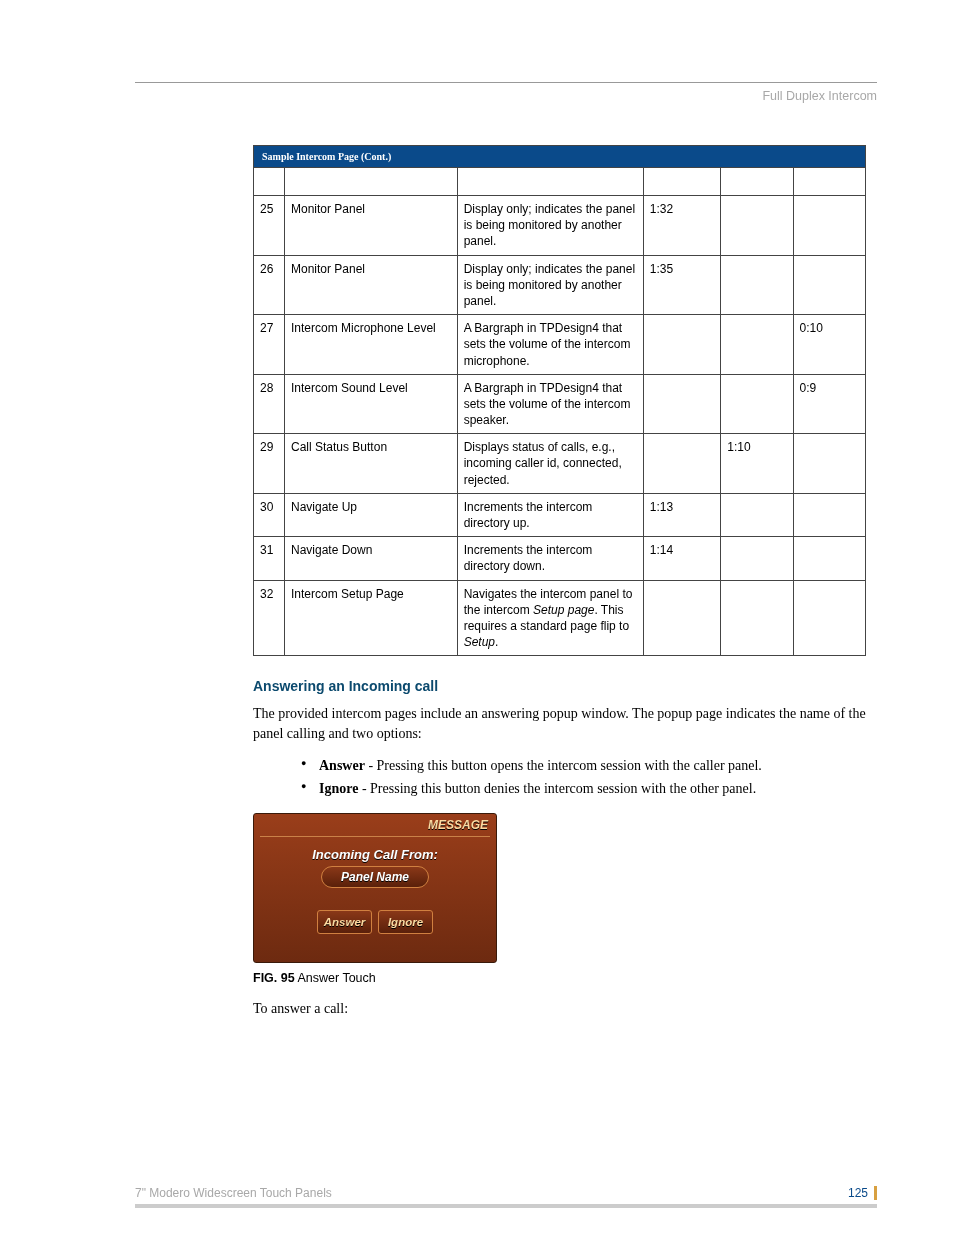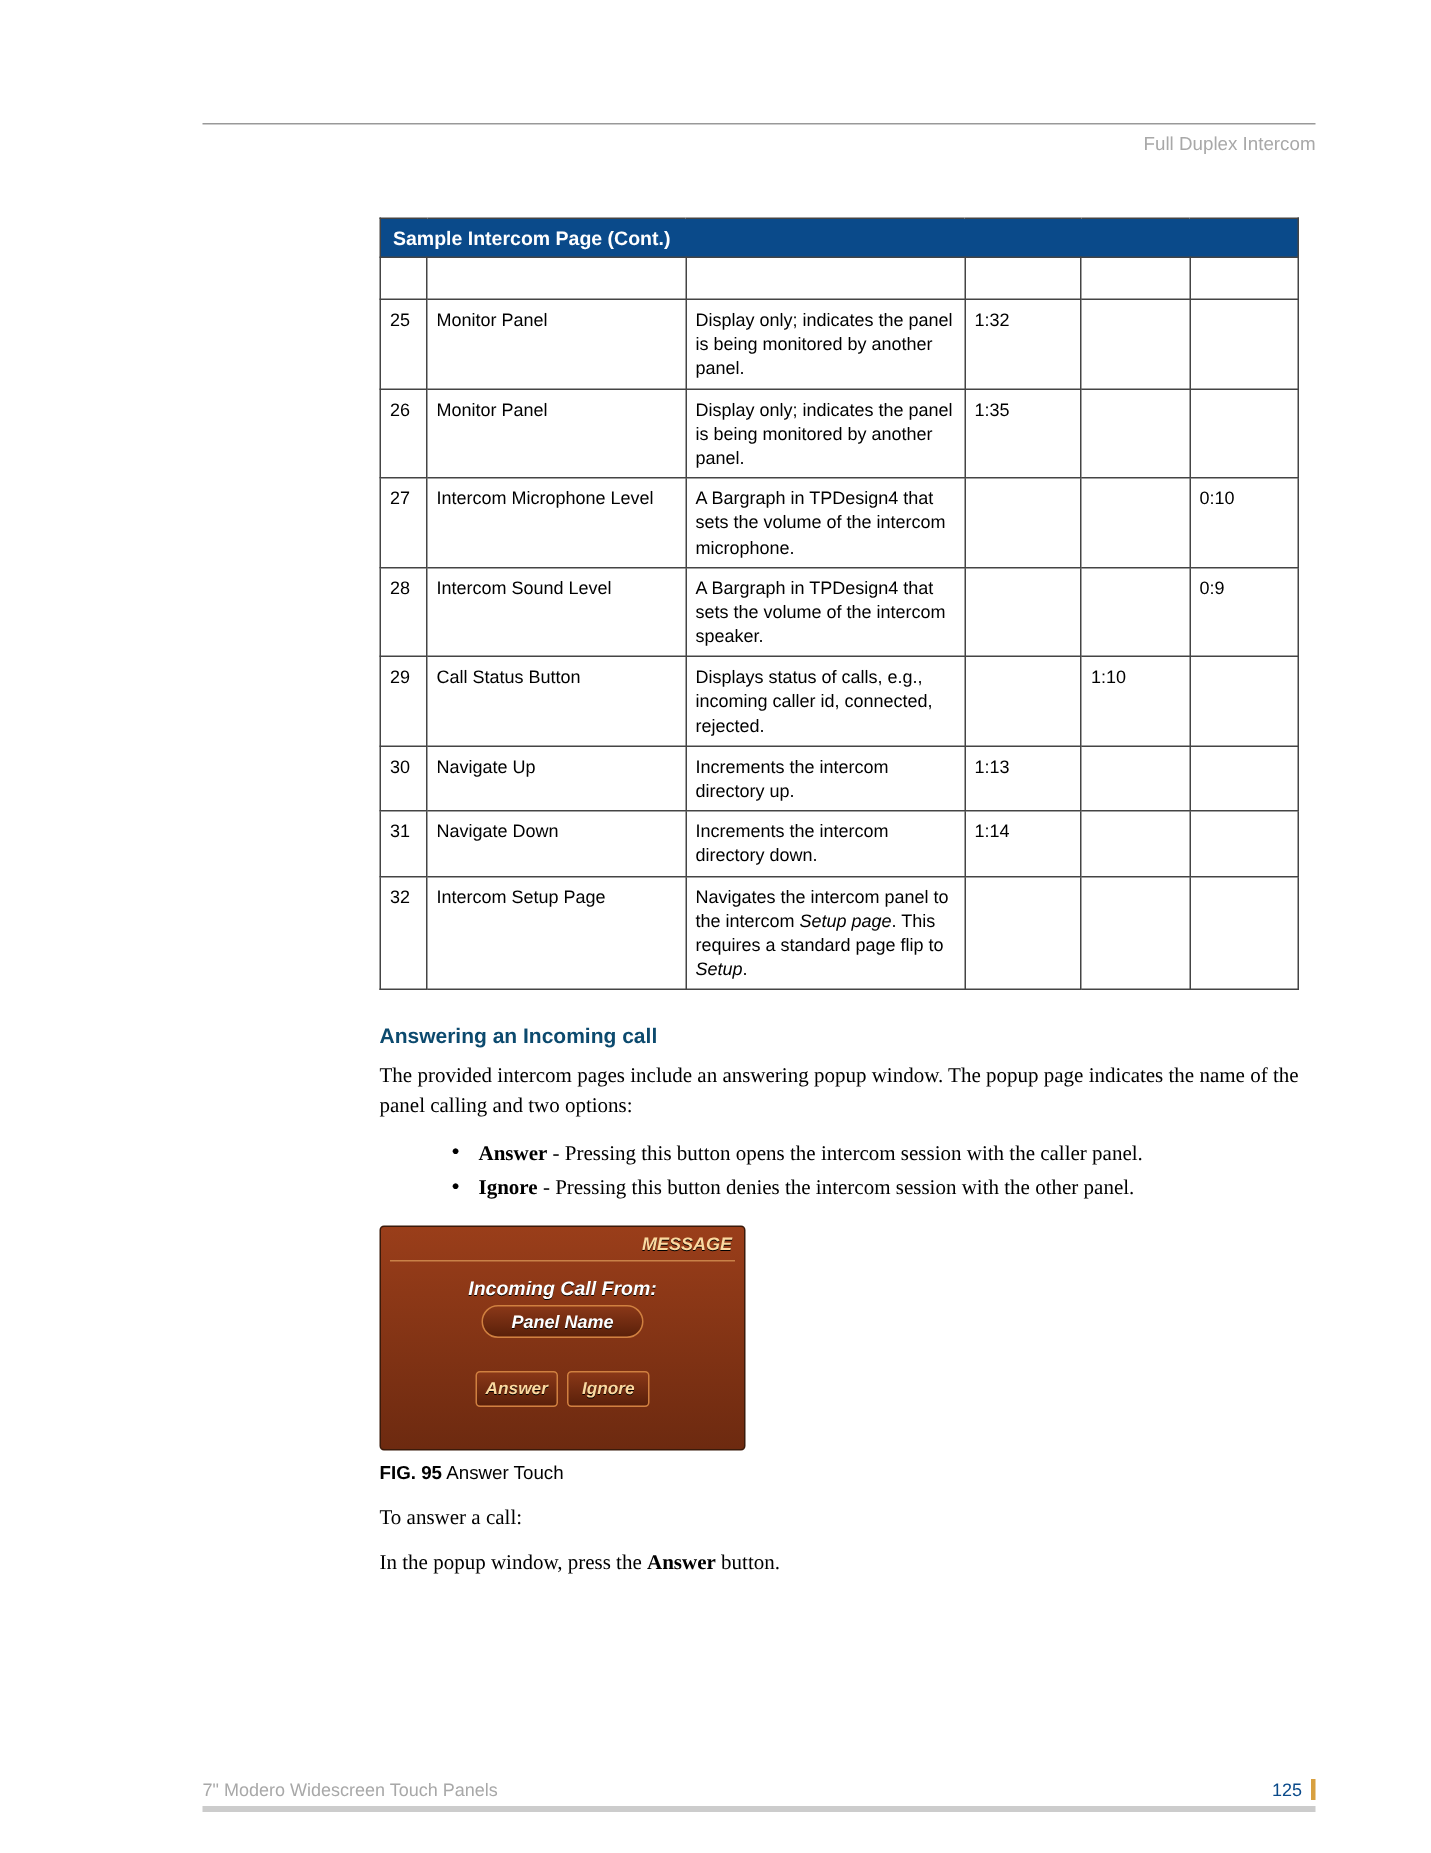--- a/index.html
+++ b/index.html
@@ -31,23 +31,24 @@
   .outer-table {
     border: 1px solid #444;
     width: 613px;
     margin-left: 118px;
     border-collapse: collapse;
   }
   .table-title-row td {
     background: #0a4a8a;
     color: #fff;
     font-weight: bold;
-    font-size: 13px;
+    font-size: 10px;
     padding: 5px 8px;
     border: 1px solid #444;
+    font-family: Liberation Serif, serif;
   }
   .blank-head td {
     height: 28px;
     border: 1px solid #444;
   }
   .data-row td {
     border: 1px solid #444;
     font-size: 12px;
     padding: 5px 6px;
     vertical-align: top;
@@ -297,21 +298,18 @@
         <div class="popup-btn">Ignore</div>
       </div>
     </div>
   </div>
 
   <div class="fig-caption">
     <b>FIG. 95</b><span>  Answer Touch</span>
   </div>
 
   <p class="body-text">To answer a call:</p>
-  <p class="body-text">
-    <span>In the popup window, press the </span><b>Answer</b><span> button.</span>
-  </p>
 </div>
 
 <div class="footer">
   <span>7" Modero Widescreen Touch Panels</span>
   <span class="pg">125</span>
 </div>
 
 </body></html>

